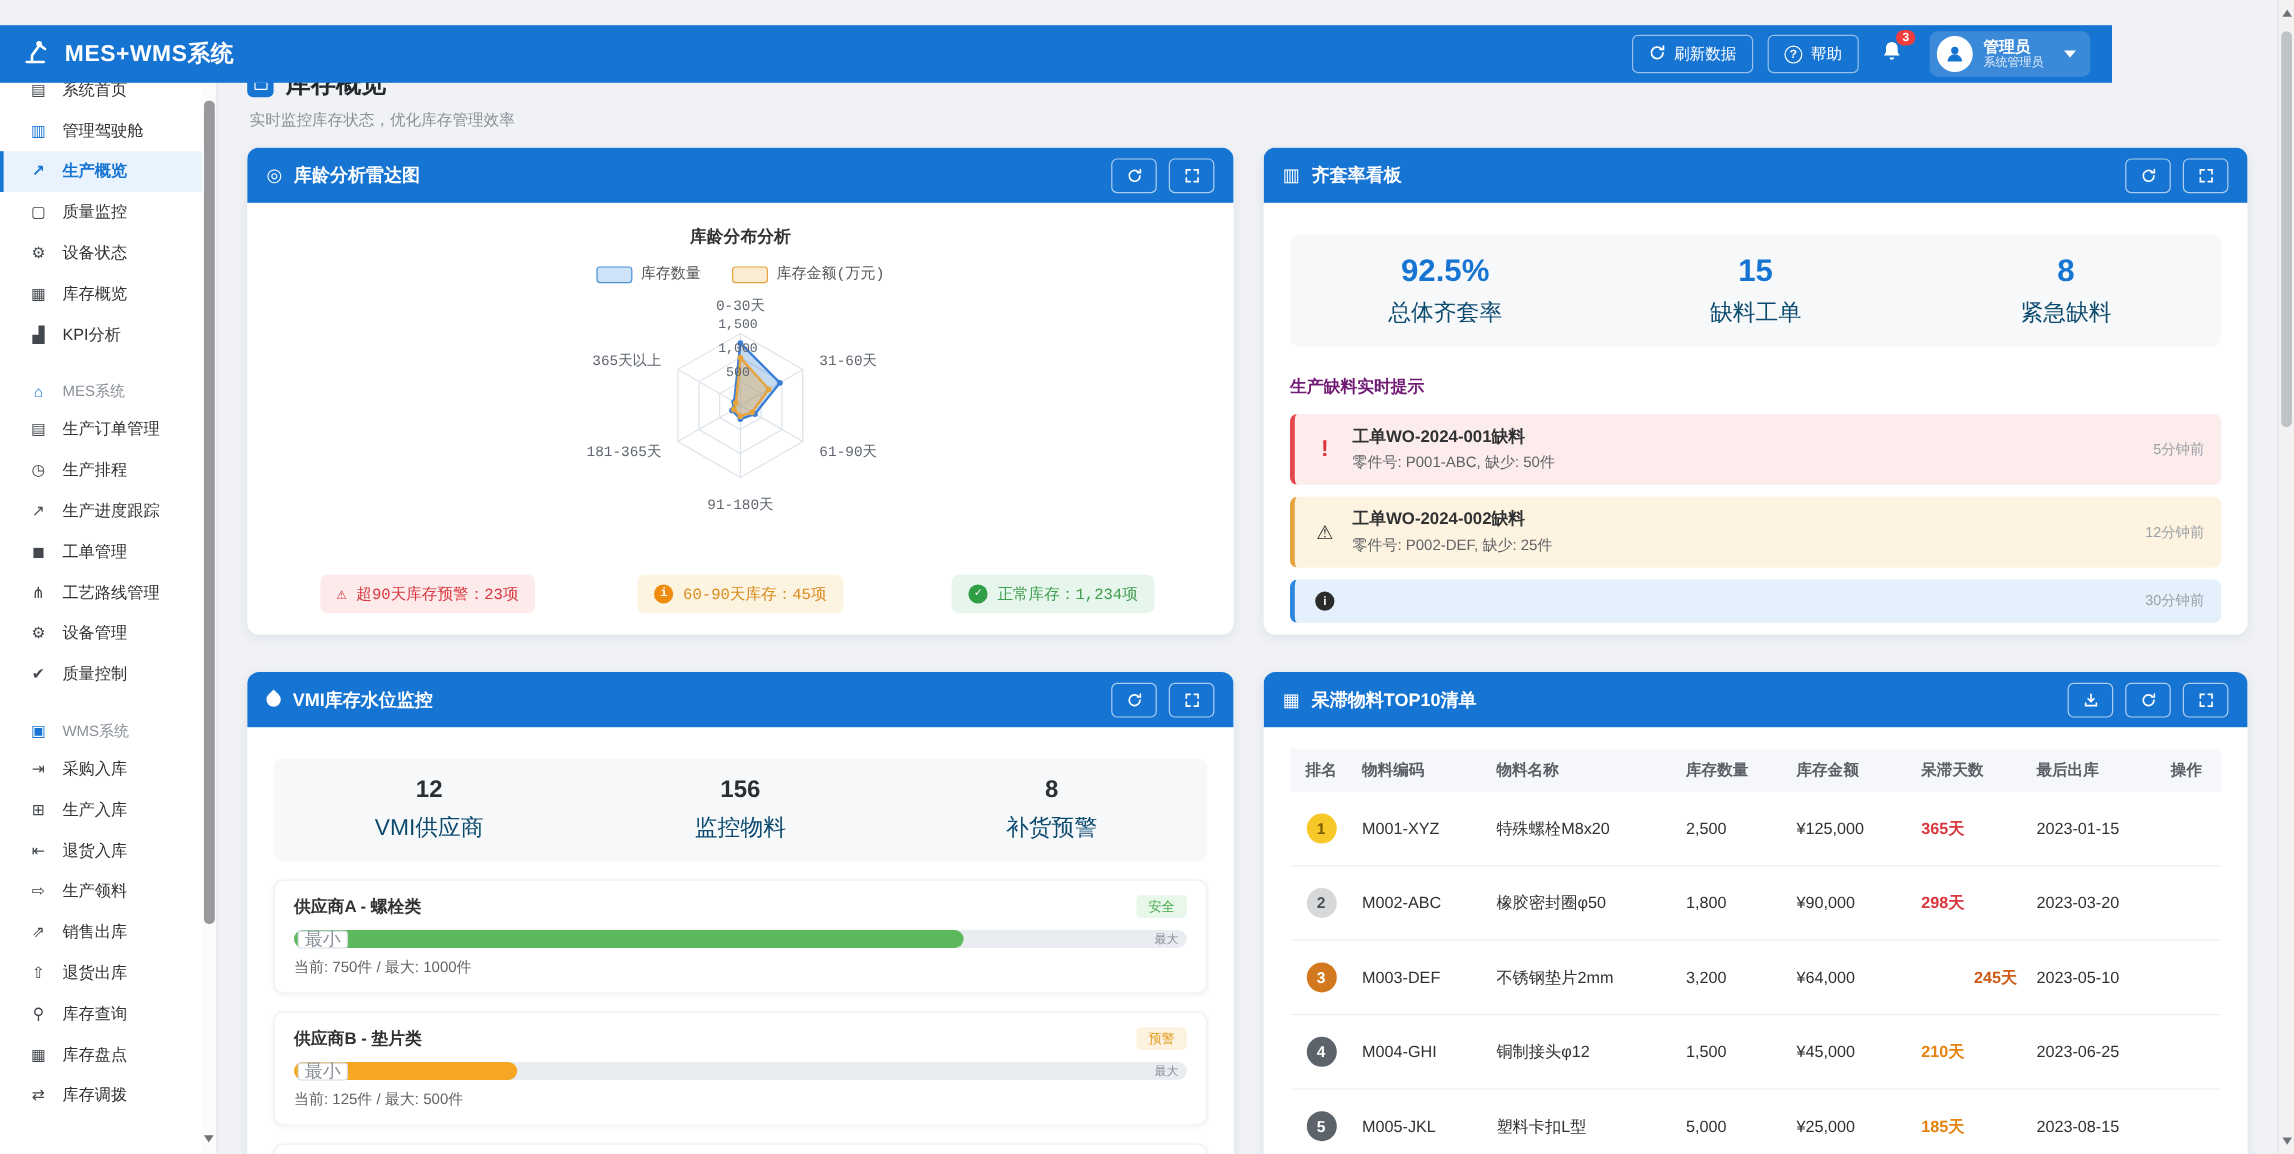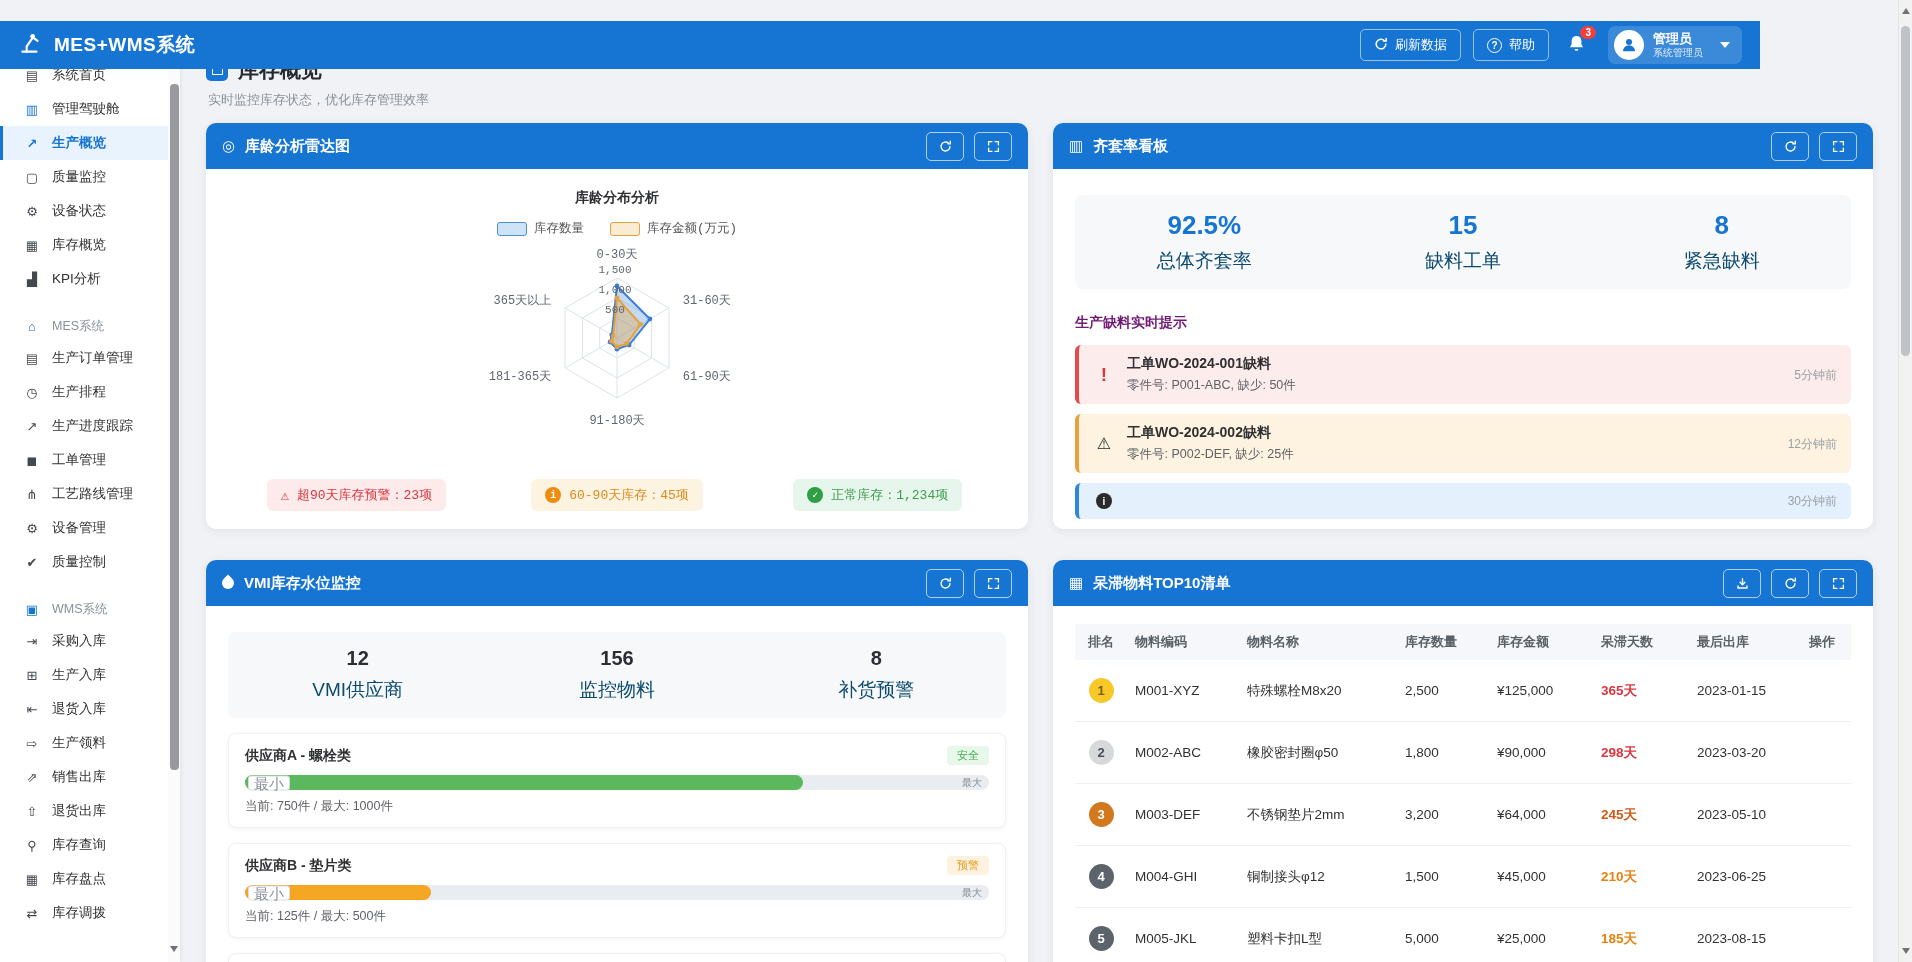--- a/index.html
+++ b/index.html
@@ -618,21 +618,21 @@
                 <td class="days" style="color: rgb(217, 54, 62);">298天</td>
                 <td>2023-03-20</td>
                 <td></td>
               </tr>
               <tr>
                 <td class="c"><span class="rank bronze">3</span></td>
                 <td>M003-DEF</td>
                 <td>不锈钢垫片2mm</td>
                 <td>3,200</td>
                 <td>¥64,000</td>
-                <td class="days" style="color: rgb(207, 90, 22);">245天</td>
+                <td class="days" style="color: rgb(207, 90, 22); text-align: right;">245天</td>
                 <td>2023-05-10</td>
                 <td></td>
               </tr>
               <tr>
                 <td class="c"><span class="rank dark">4</span></td>
                 <td>M004-GHI</td>
                 <td>铜制接头φ12</td>
                 <td>1,500</td>
                 <td>¥45,000</td>
                 <td class="days" style="color: rgb(230, 130, 14);">210天</td>

